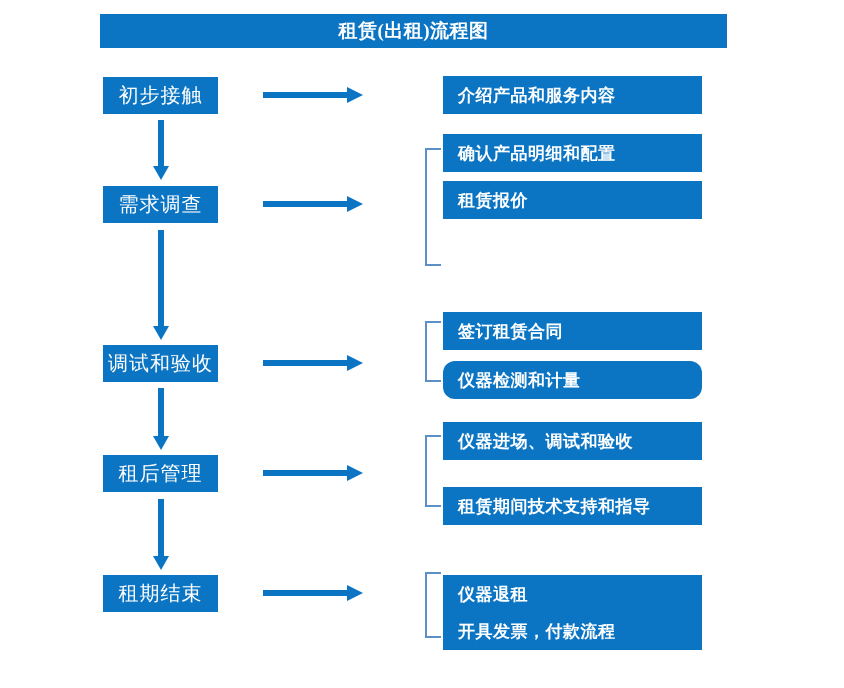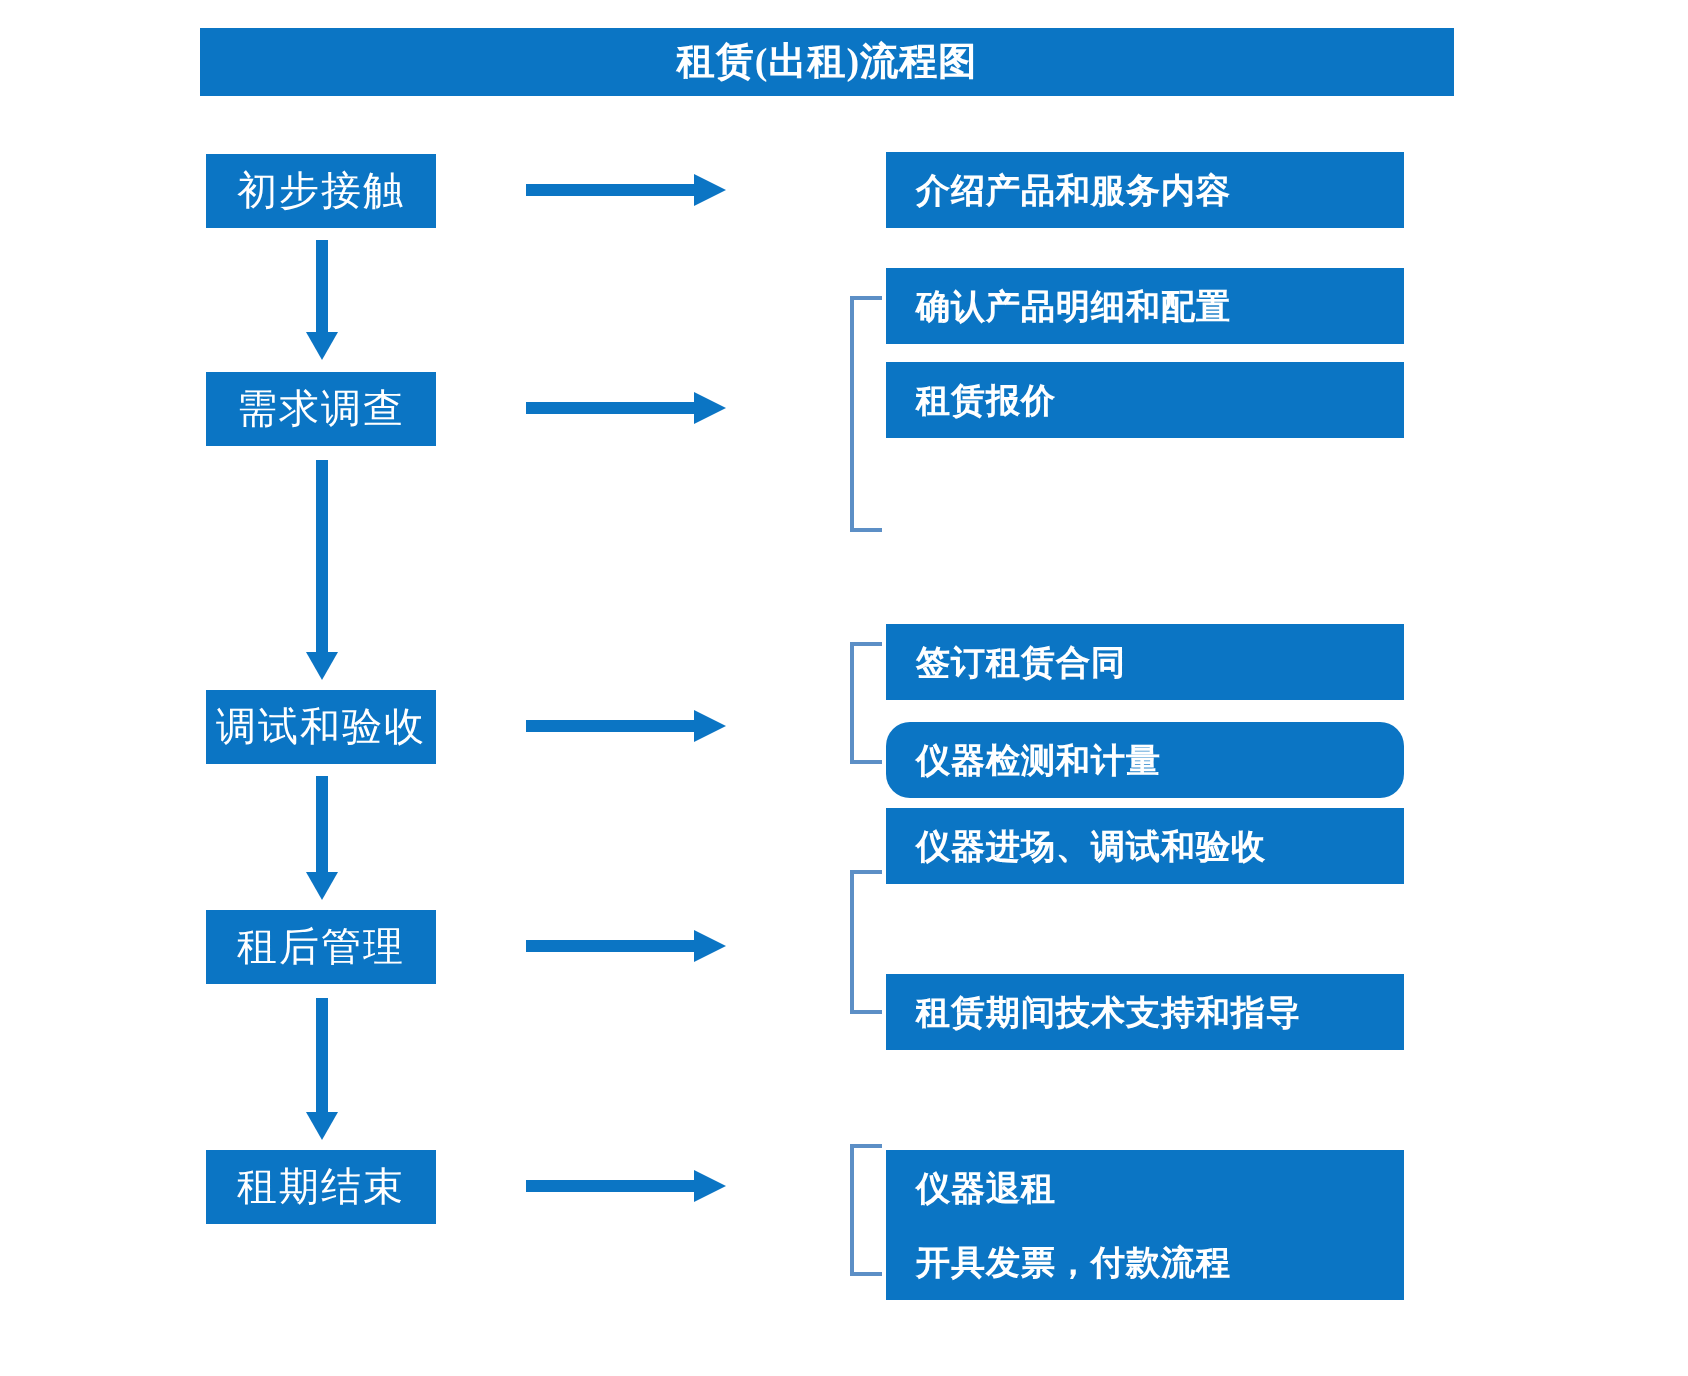--- a/index.html
+++ b/index.html
@@ -197,21 +197,21 @@
 
 
   <div class="bracket" style="top:321px; height:61px;"></div>
 
   <div class="task-box" style="top:312px;">签订租赁合同</div>
 
   <div class="task-box" style="top:361px;border-radius:12px;">仪器检测和计量</div>
 
   <div class="bracket" style="top:435px; height:72px;"></div>
 
-  <div class="task-box" style="top:404px;">仪器进场、调试和验收</div>
+  <div class="task-box" style="top:422px;">仪器进场、调试和验收</div>
 
   <div class="task-box" style="top:487px;">租赁期间技术支持和指导</div>
 
   <div class="bracket" style="top:572px; height:66px;"></div>
 
   <div class="task-box" style="top:575px;">仪器退租</div>
 
   <div class="task-box" style="top:612px;">开具发票，付款流程</div>
 
 </div>

